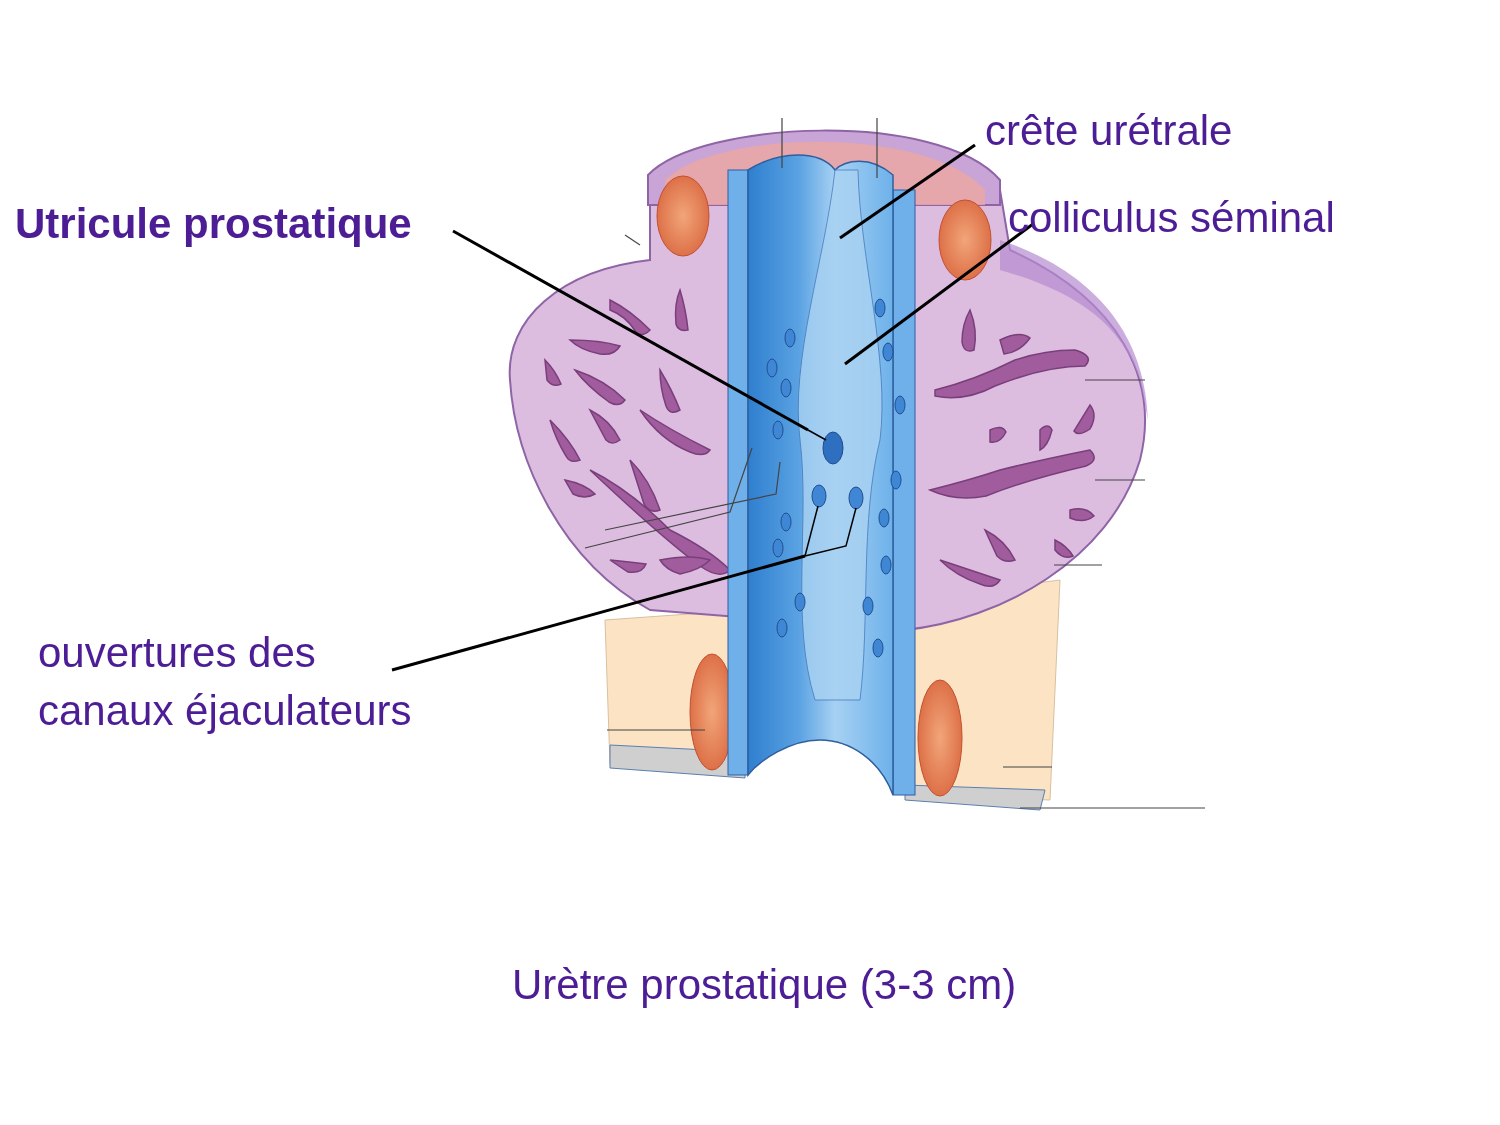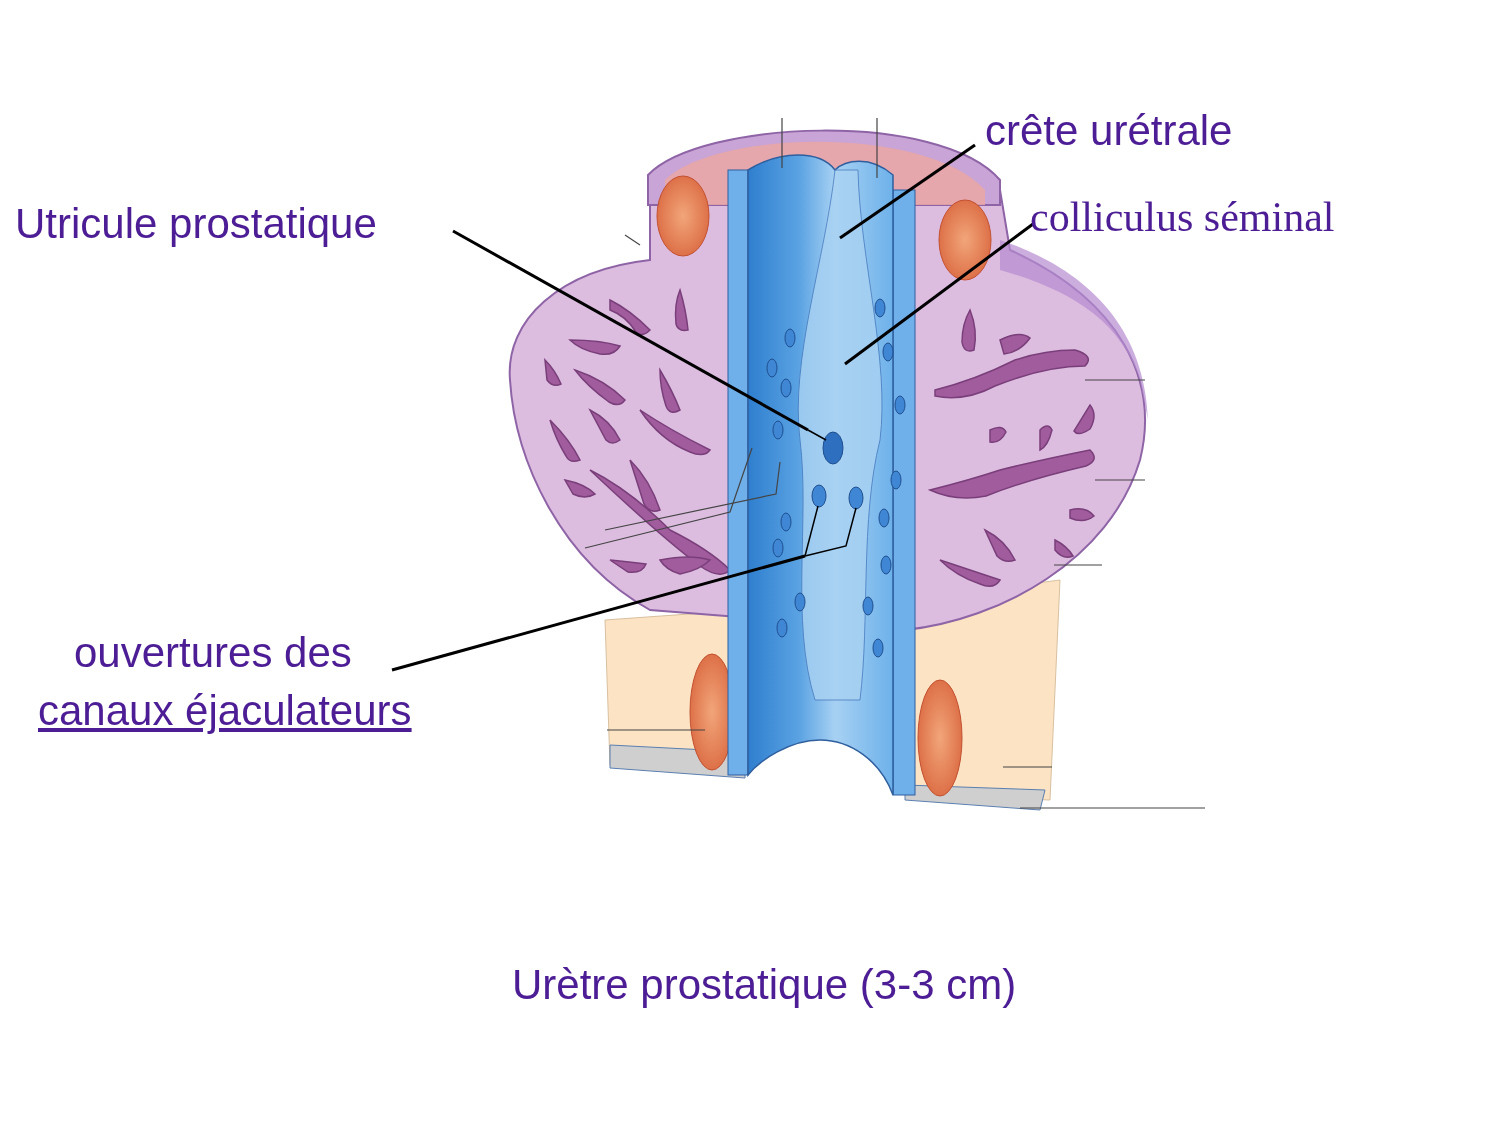--- a/index.html
+++ b/index.html
@@ -129,17 +129,17 @@
     <line x1="392" y1="670" x2="805" y2="556"></line>
   </g>
   <g stroke="#000" stroke-width="1.5" fill="none">
     <line x1="808" y1="430" x2="826" y2="440"></line>
     <polyline points="805,556 818,506"></polyline>
     <polyline points="805,556 846,546 856,508"></polyline>
   </g>
 </svg>
 
 <div class="label" style="left:985px; top:106px;">crête urétrale</div>
-<div class="label" style="left:1030px; top:193px;font-family:Liberation Serif, serif;">colliculus séminal</div>
-<div class="label" style="left:15px; top:199px;">Utricule prostatique</div>
-<div class="label" style="left:38px; top:628px;margin-left:36px;">ouvertures des</div>
-<div class="label" style="left:38px; top:686px;text-decoration:underline;">canaux éjaculateurs</div>
+<div class="label" style="left:1008px; top:193px;">colliculus séminal</div>
+<div class="label" style="left:15px; top:199px;font-weight:bold;">Utricule prostatique</div>
+<div class="label" style="left:38px; top:628px;">ouvertures des</div>
+<div class="label" style="left:38px; top:686px;">canaux éjaculateurs</div>
 <div class="label" style="left:512px; top:960px;">Urètre prostatique (3-3 cm)</div>
 
 </body></html>

